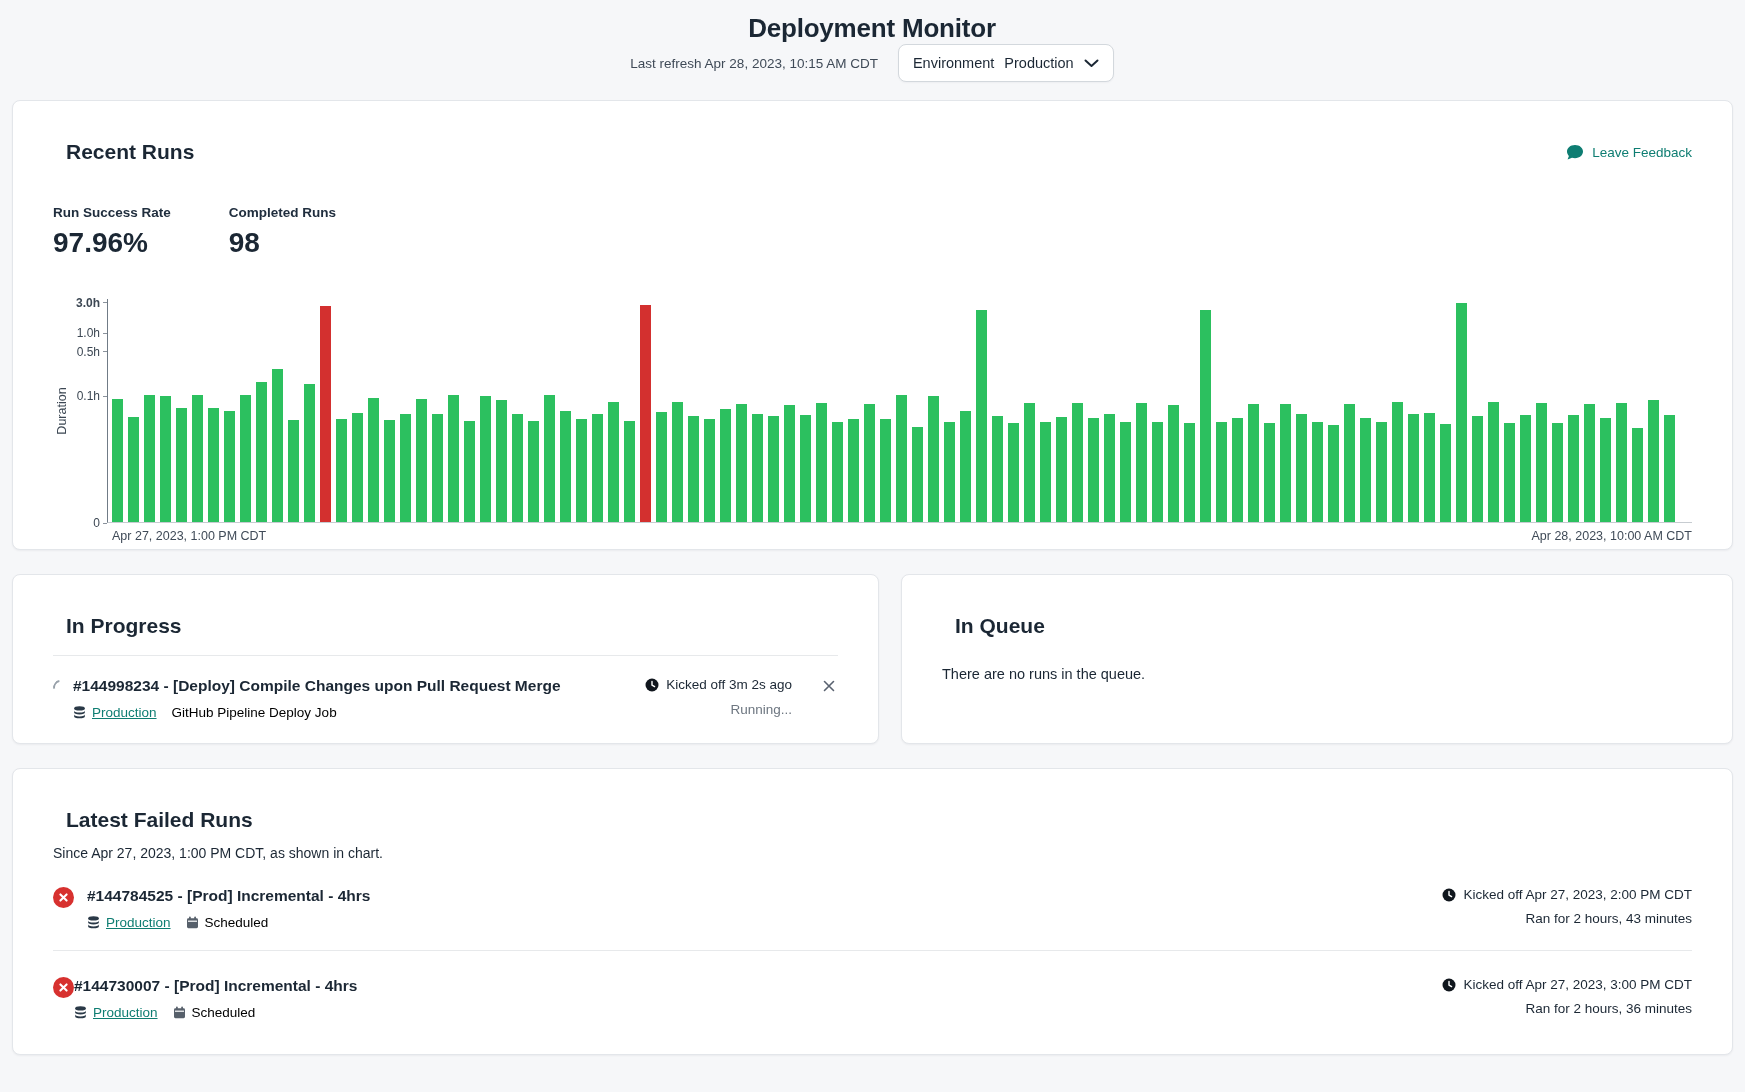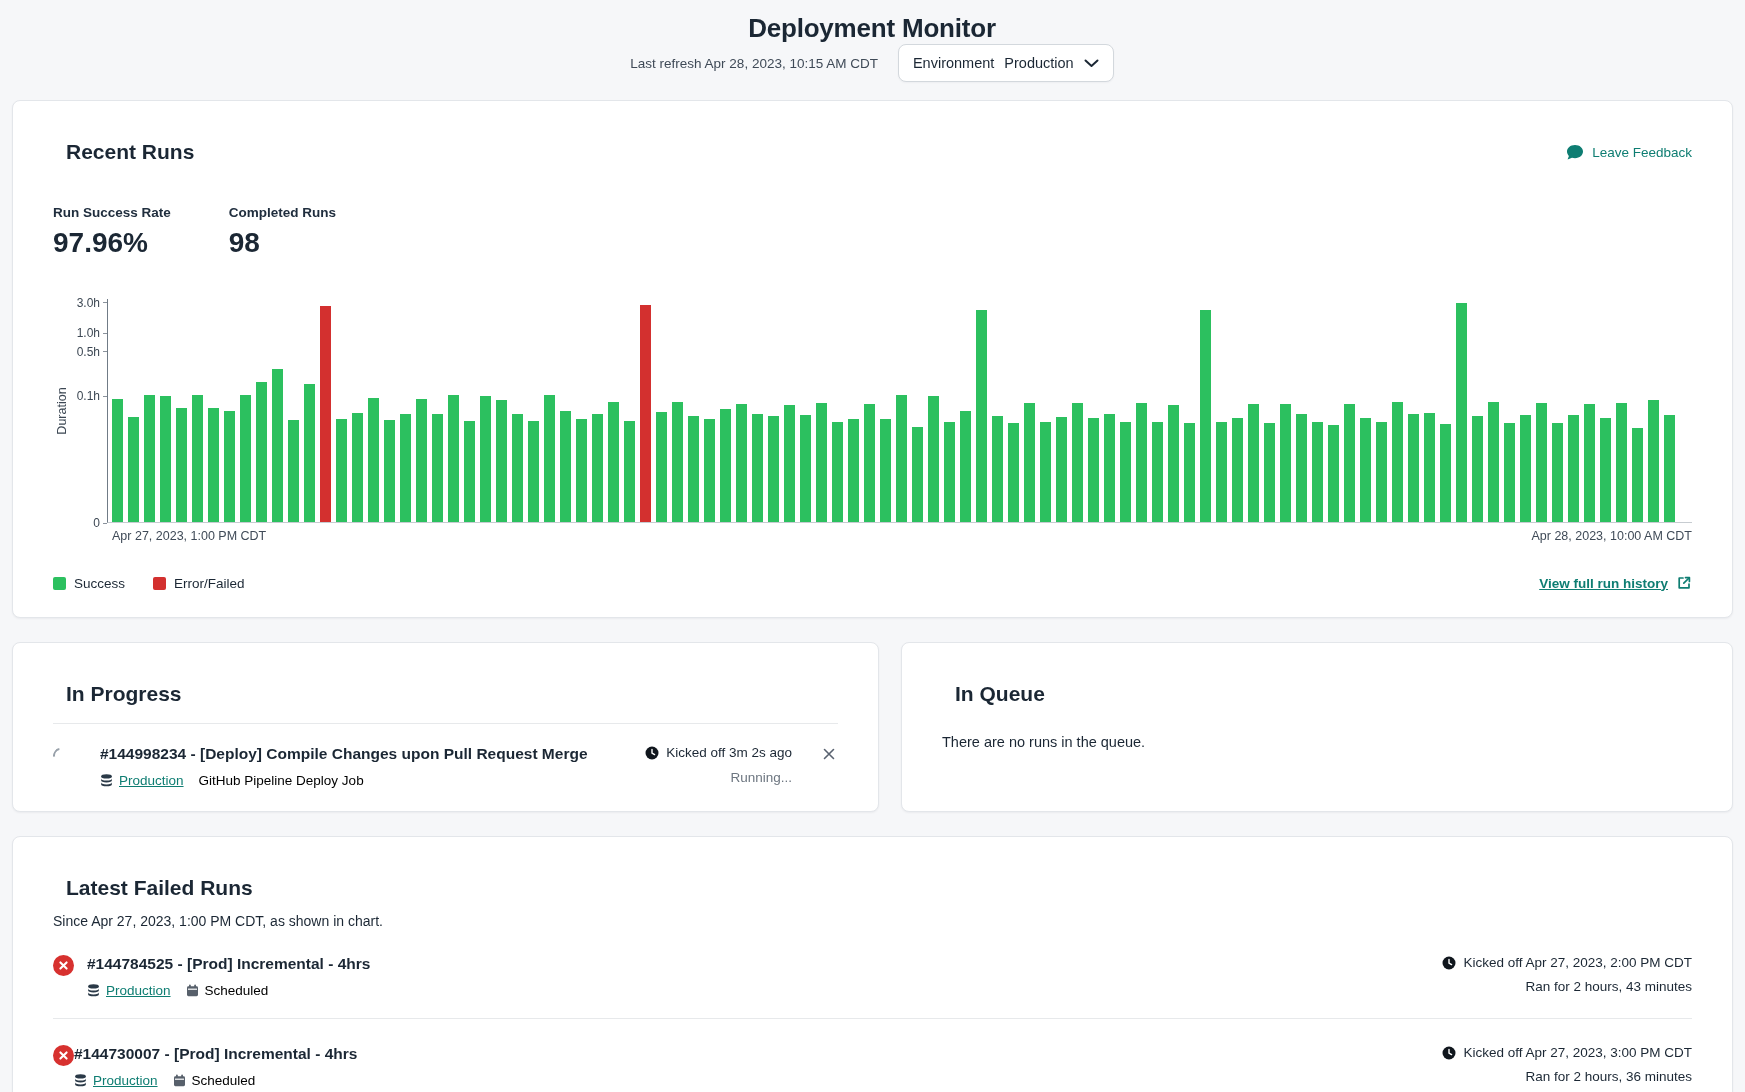--- a/index.html
+++ b/index.html
@@ -55,21 +55,21 @@
   .history-link { font-weight:600; }
   .history-link .lbl { text-decoration:underline; }
   
   .row2 { display:flex; gap:22px; margin:0 12px 24px; }
   .row2 .card { margin:0; }
   .card-progress { width:867px; flex:0 0 auto; height:170px; }
   .card-queue { flex:1; height:170px; }
   .divider { border:none; border-top:1px solid #e7e9eb; margin:17px 0 0; }
   .run-row { display:flex; align-items:flex-start; margin-top:21px; }
   .spinner { width:15px; height:15px; border:2px solid transparent; border-top-color:#98a1aa; border-radius:50%; transform:rotate(-55deg); margin-top:3px; flex:0 0 auto; }
-  .run-main { margin-left:32px; flex:1; }
+  .run-main { margin-left:5px; flex:1; }
   .run-title { font-size:15.5px; font-weight:700; color:#1b2734; }
   .run-meta { display:flex; align-items:center; gap:15px; margin-top:10px; font-size:13.5px; }
   .tag { display:flex; align-items:center; gap:6px; }
   .tag a { color:#0e7d72; text-decoration:underline; cursor:pointer; }
   .muted { color:#000000; }
   .run-right { text-align:right; margin-left:20px; }
   .kicked { display:flex; align-items:center; justify-content:flex-end; gap:7px; font-size:13.5px; color:#1b2734; }
   .running { font-size:13.5px; color:#6d7680; margin-top:10px; }
   .close-btn { background:none; border:none; padding:2px; margin-left:28px; cursor:pointer; line-height:0; }
   .queue-empty { margin:28px 0 0; font-size:14.5px; color:#1b2734; }
@@ -120,21 +120,21 @@
       <div class="stat-label">Completed Runs</div>
       <div class="stat-value">98</div>
     </div>
   </div>
 
   <div class="chart-wrap">
     <div class="ylab-col">
         <span>Duration</span>
       </div>
     <div class="yticks" id="yticks">
-        <div class="ytick" style="bottom: 220.059px;">
+        <div class="ytick" style="bottom: 220.059px; font-weight: bold;">
           <span>3.0h</span>
           <span class="dash"></span>
         </div>
         <div class="ytick" style="bottom: 190px;">
           <span>1.0h</span>
           <span class="dash"></span>
         </div>
         <div class="ytick" style="bottom: 171.035px;">
           <span>0.5h</span>
           <span class="dash"></span>
@@ -249,40 +249,20 @@
           <div class="bar success" style="height: 122.2px; background: rgb(44, 192, 95);"></div>
           <div class="bar success" style="height: 107.5px; background: rgb(44, 192, 95);"></div>
         </div>
       <div class="xlabels">
         <span>Apr 27, 2023, 1:00 PM CDT</span>
         <span>Apr 28, 2023, 10:00 AM CDT</span>
       </div>
     </div>
   </div>
 
-  <div class="chart-foot">
-    <div class="legend" id="legend">
-        <div class="legend-item">
-          <span class="swatch" style="background: rgb(44, 192, 95);"></span>
-          <span>Success</span>
-        </div>
-        <div class="legend-item">
-          <span class="swatch" style="background: rgb(211, 48, 47);"></span>
-          <span>Error/Failed</span>
-        </div>
-      </div>
-    <a class="teal-link history-link">
-      <span class="lbl">View full run history</span>
-      <svg width="16" height="16" viewBox="0 0 16 16">
-        <path d="M7 3 H3.2 V12.8 H13 V9" fill="none" stroke="#0e7d72" stroke-width="1.7" stroke-linecap="round" stroke-linejoin="round"></path>
-        <path d="M9.5 2.6 H13.4 V6.5" fill="none" stroke="#0e7d72" stroke-width="1.7" stroke-linecap="round" stroke-linejoin="round"></path>
-        <path d="M13 3 L7.8 8.2" fill="none" stroke="#0e7d72" stroke-width="1.7" stroke-linecap="round"></path>
-      </svg>
-    </a>
-  </div>
 </section>
 
 <div class="row2">
   <section class="card card-progress">
     <h2 class="card-title">In Progress</h2>
     <hr class="divider">
     <div class="run-row">
       <div class="spinner"></div>
       <div class="run-main">
         <div class="run-title">#144998234 - [Deploy] Compile Changes upon Pull Request Merge</div>

